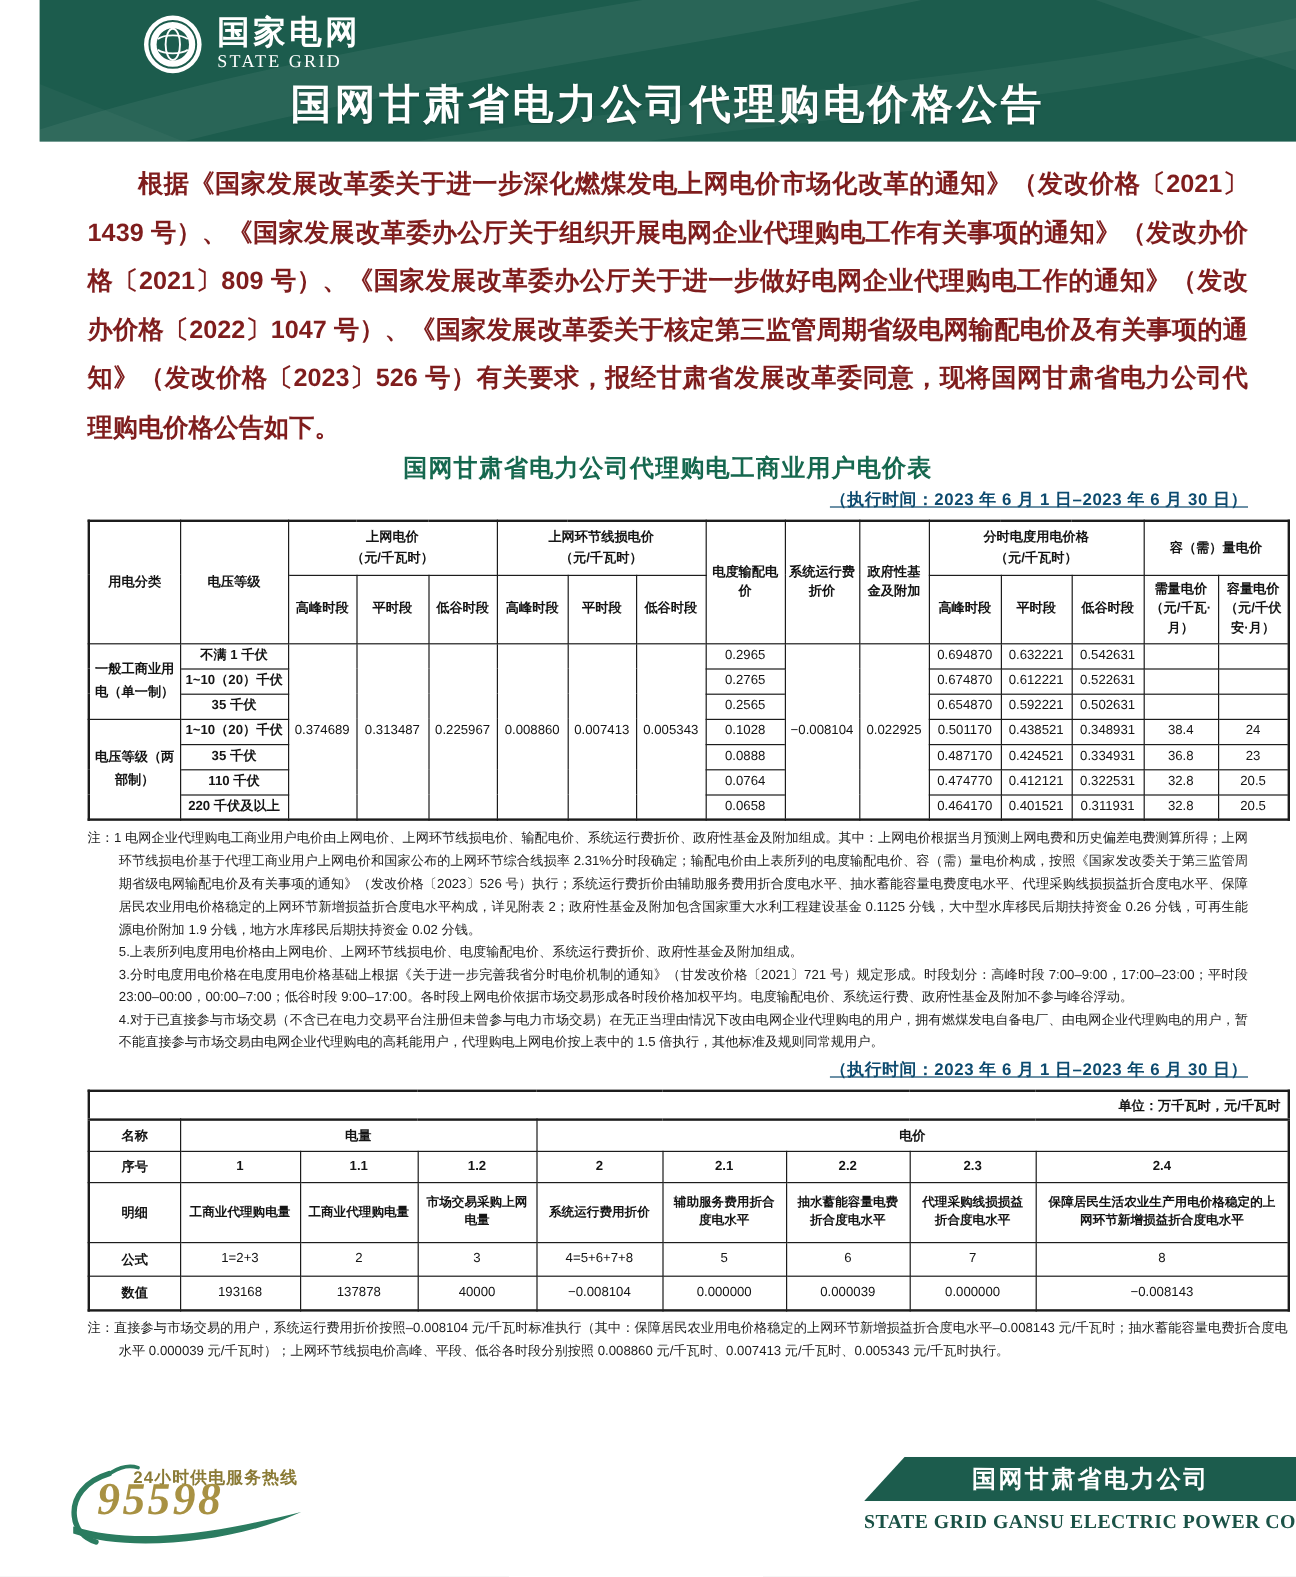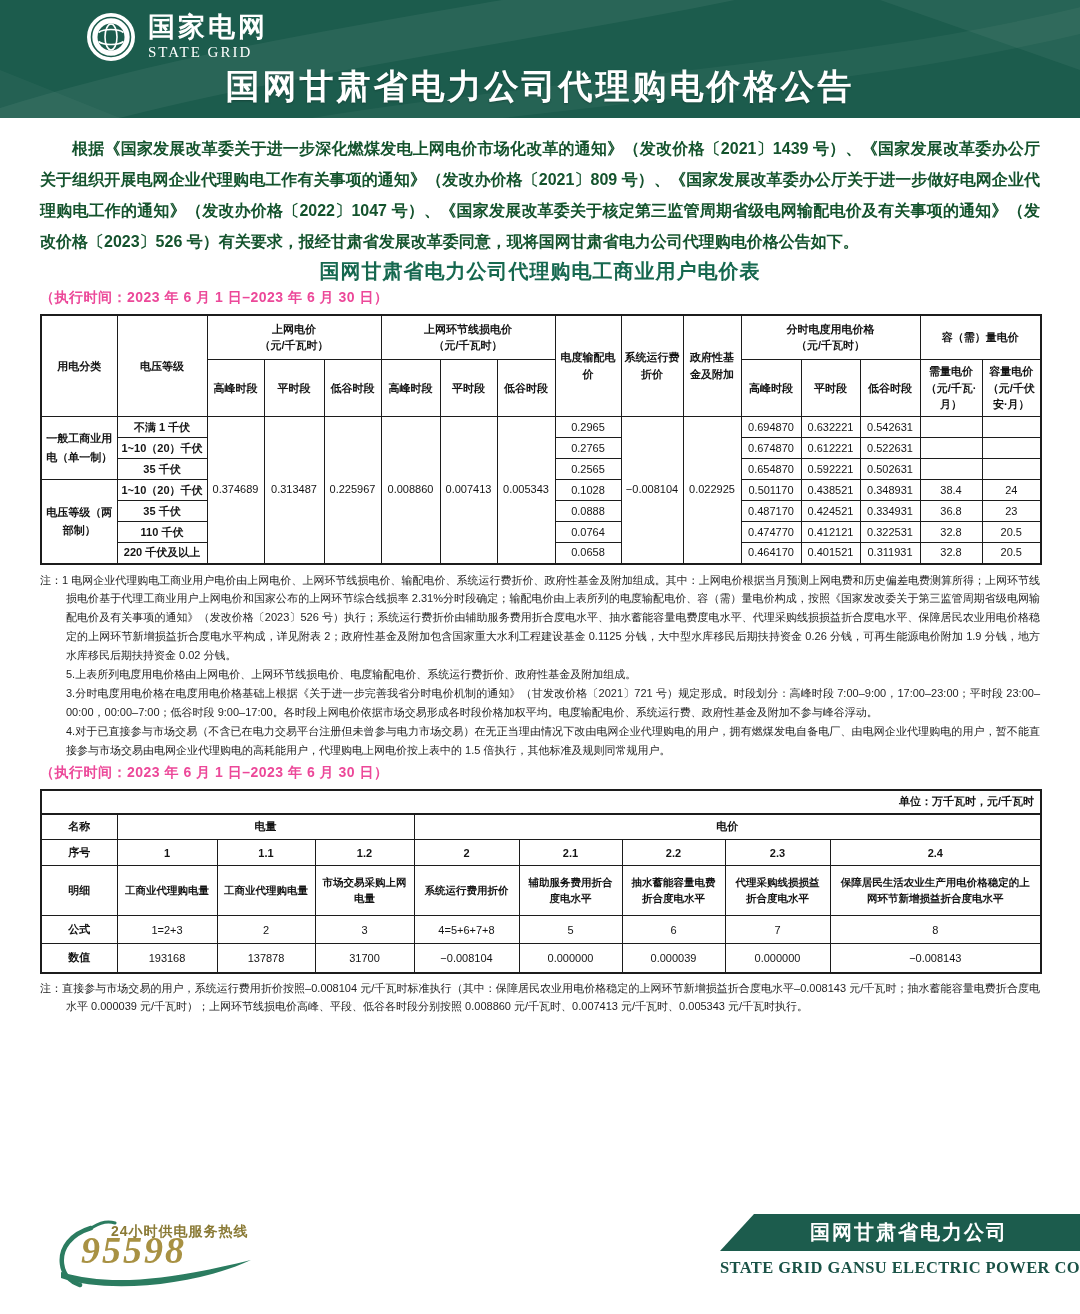--- a/index.html
+++ b/index.html
@@ -1,34 +1,34 @@
 <!DOCTYPE html>
 <html><head>
 <meta charset="utf-8">
 <style>
   * { margin:0; padding:0; box-sizing:border-box; }
   html,body { background:#e8e8e8; }
   body { font-family:"Liberation Sans","DejaVu Sans",sans-serif; }
-  .page { position:relative; width:1080px; height:1314px; margin:0 auto; background:#ffffff; overflow:hidden; }
+  .page { position:relative; width:1080px; height:1314px; margin:0 auto; background:#ffffff; overflow:hidden;padding-left:33px; }
 
   
   .masthead { position:relative; width:100%; height:118px; background:#1c5c4d; overflow:hidden; }
   .mast-deco { position:absolute; left:0; top:0; }
   .brand { position:absolute; left:86px; top:12px; display:flex; align-items:center; gap:12px; }
   .brand-logo svg { display:block; }
   .brand-cn { color:#ffffff; font-size:27px; font-weight:bold; letter-spacing:3px; line-height:1.1; }
   .brand-en { color:#ffffff; font-family:"Liberation Serif","DejaVu Serif",serif; font-size:15px; letter-spacing:2px; margin-top:1px; }
   .doc-title { position:absolute; left:0; right:0; bottom:8px; text-align:center; color:#ffffff; font-size:34px; font-weight:bold; letter-spacing:3px; text-shadow:0 1px 2px rgba(0,0,0,0.25); }
 
   
   .content { padding:16px 40px 0 40px; color:#141414; }
-  .intro { font-size:16px; line-height:1.93; text-align:justify; text-indent:2em; font-weight:600; color:#14532d; }
+  .intro { font-size:21px; line-height:1.93; text-align:justify; text-indent:2em; font-weight:600; color:#7f1d1d; }
 
   .tbl-title { text-align:center; color:#16684f; font-size:20px; font-weight:bold; letter-spacing:1px; }
-  .tbl-period { text-align:left; font-size:14px; font-weight:600; color:#ec4899; margin-top:4px; margin-bottom:7px; letter-spacing:0.5px; }
+  .tbl-period { text-align:right; font-size:14px; font-weight:600; color:#0c4a6e; margin-top:4px; margin-bottom:7px; letter-spacing:0.5px;text-decoration:underline; }
 
   table { border-collapse:collapse; table-layout:fixed; width:1000px; }
   .t1, .t2 { border:2px solid #1c1c1c; }
   .t1 th, .t1 td, .t2 th, .t2 td { border:1px solid #1c1c1c; text-align:center; vertical-align:middle; padding:1px 2px; overflow:hidden; }
   .t1 th { font-size:11px; font-weight:bold; line-height:1.5; }
   .t1 td { font-size:11px; line-height:1.35; }
   .t1 thead tr:first-child th { height:45px; }
   .t1 thead tr:nth-child(2) th { height:57px; }
   .t1 tbody td { height:21px; }
   .t1 td.cat { font-weight:bold; font-size:11px; line-height:1.7;margin-left:23px; }
@@ -280,21 +280,21 @@
           <td>4=5+6+7+8</td>
           <td>5</td>
           <td>6</td>
           <td>7</td>
           <td>8</td>
         </tr>
         <tr class="r-value">
           <th>数值</th>
           <td>193168</td>
           <td>137878</td>
-          <td>31700</td>
+          <td>40000</td>
           <td>−0.008104</td>
           <td>0.000000</td>
           <td>0.000039</td>
           <td>0.000000</td>
           <td>−0.008143</td>
         </tr>
       </tbody>
     </table>
 
     <p class="t2-note">注：直接参与市场交易的用户，系统运行费用折价按照–0.008104 元/千瓦时标准执行（其中：保障居民农业用电价格稳定的上网环节新增损益折合度电水平–0.008143 元/千瓦时；抽水蓄能容量电费折合度电水平 0.000039 元/千瓦时）；上网环节线损电价高峰、平段、低谷各时段分别按照 0.008860 元/千瓦时、0.007413 元/千瓦时、0.005343 元/千瓦时执行。</p>

